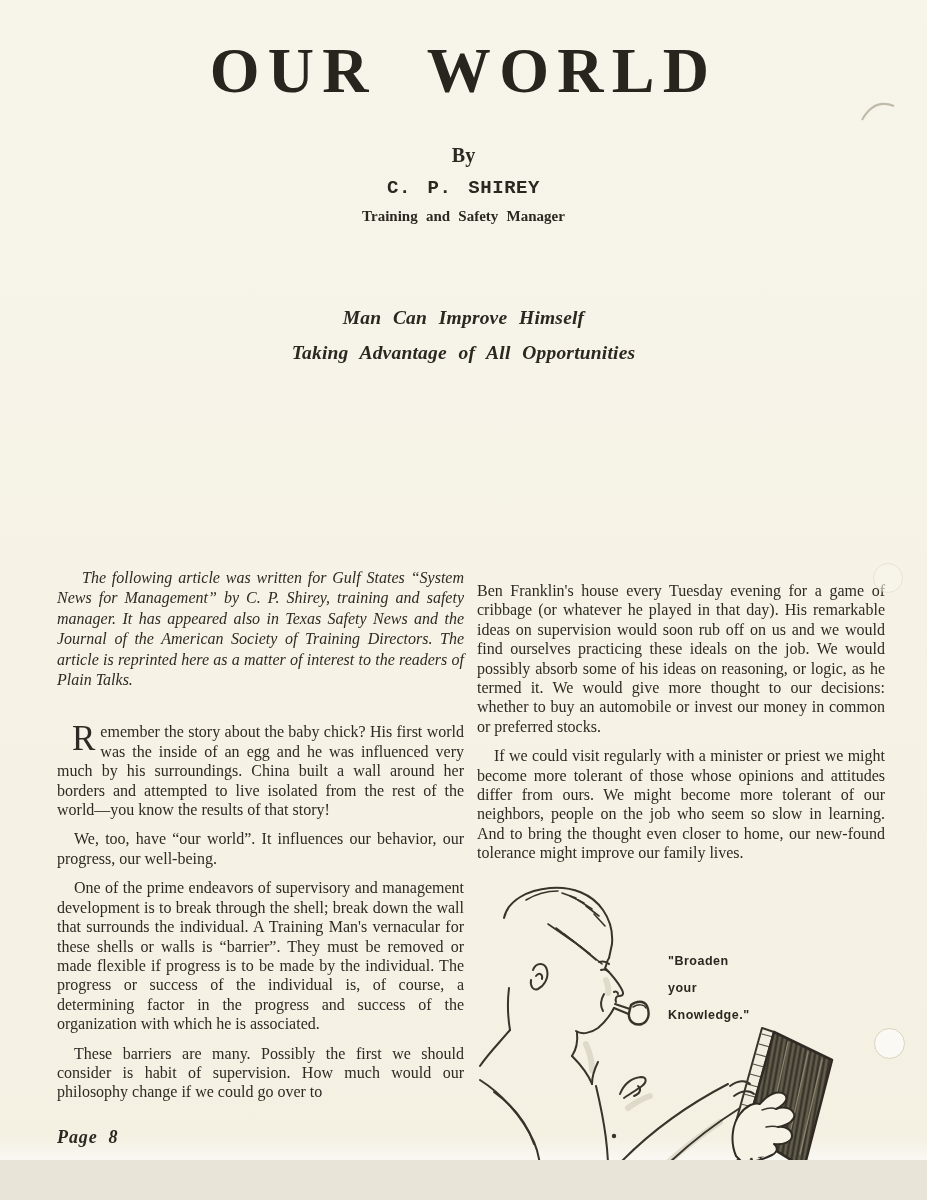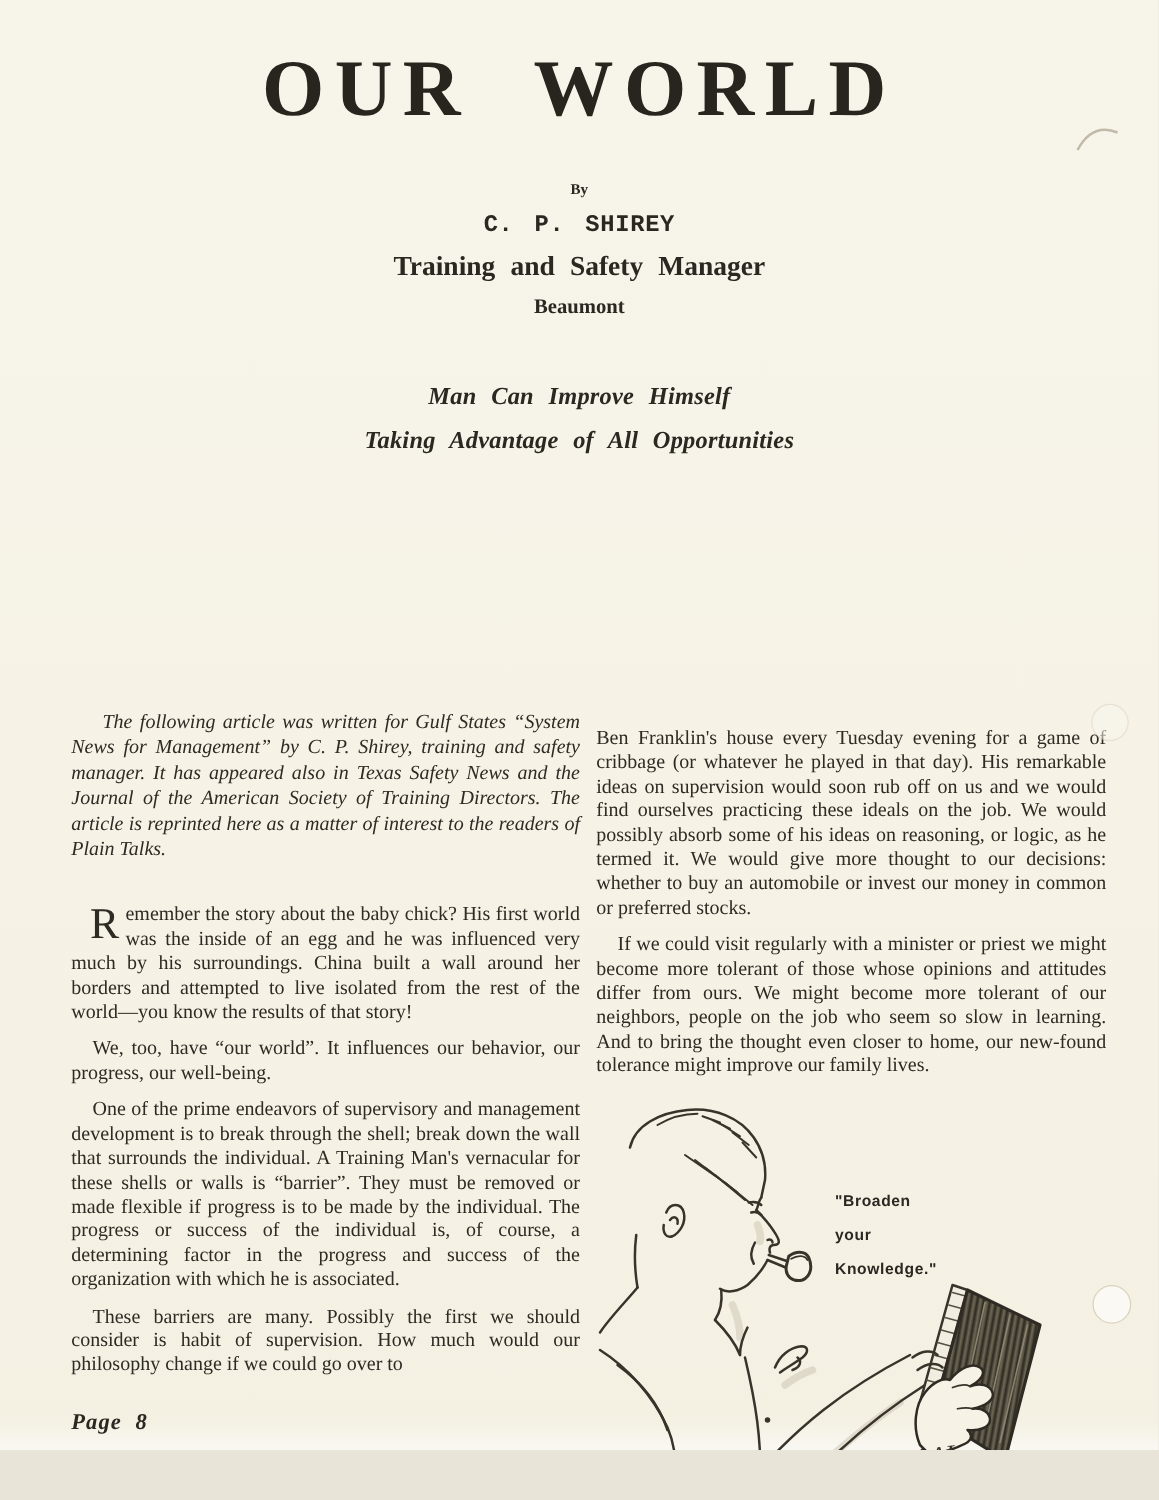--- a/index.html
+++ b/index.html
@@ -7,23 +7,23 @@
     position:relative;width:927px;height:1160px;margin:0 auto;
     background:linear-gradient(180deg,#f7f4ea 0%,#f6f2e6 55%,#f4f0e2 98%,#f9f8f3 100%);
     font-family:"Liberation Serif",serif;color:#2e2a24;overflow:hidden;
   }
   .title{
     position:absolute;top:34px;left:0;width:100%;margin:0;text-align:center;
     font-family:"Liberation Serif",serif;font-weight:bold;font-size:64px;line-height:74px;
     letter-spacing:0.13em;word-spacing:0.42em;color:#28241e;
   }
   .byline{position:absolute;top:144px;left:0;width:100%;text-align:center;color:#2b2721;}
-  .byline .by{font-size:12px;font-weight:bold;margin:0 0 10px;}
+  .byline .by{font-size:20px;font-weight:bold;margin:0 0 10px;}
   .byline .name{font-size:19px;font-weight:bold;letter-spacing:0.03em;word-spacing:0.25em;margin:0 0 9px;font-family:Liberation Mono, monospace;}
-  .byline .role{font-size:22px;font-weight:bold;word-spacing:0.30em;margin:0 0 9px;}
+  .byline .role{font-size:15px;font-weight:bold;word-spacing:0.30em;margin:0 0 9px;}
   .byline .loc{font-size:16.5px;font-weight:bold;margin:0;}
   .subtitle{position:absolute;top:300px;left:0;width:100%;text-align:center;}
   .subtitle span{
     display:block;font-size:19.5px;line-height:35px;font-weight:bold;font-style:italic;
     word-spacing:0.34em;letter-spacing:0.01em;color:#2b2721;
   }
   .col{position:absolute;top:568px;}
   .col-left{left:57px;width:407px;}
   .col-right{left:477px;width:408px;}
   .col p{
@@ -60,21 +60,20 @@
 <body>
 
 <div class="page">
 
   <h1 class="title">OUR WORLD</h1>
 
   <div class="byline">
     <div class="by">By</div>
     <div class="name">C. P. SHIREY</div>
     <div class="role">Training and Safety Manager</div>
-    <div class="loc">Beaumont</div>
   </div>
 
   <div class="subtitle">
     <span>Man Can Improve Himself</span>
     <span>Taking Advantage of All Opportunities</span>
   </div>
 
   <div class="col col-left">
     <p class="intro">The following article was written for Gulf States “System News for Management” by C. P. Shirey, training and safety manager. It has appeared also in Texas Safety News and the Journal of the American Society of Training Directors. The article is reprinted here as a matter of interest to the readers of Plain Talks.</p>
     <p class="noindent">

